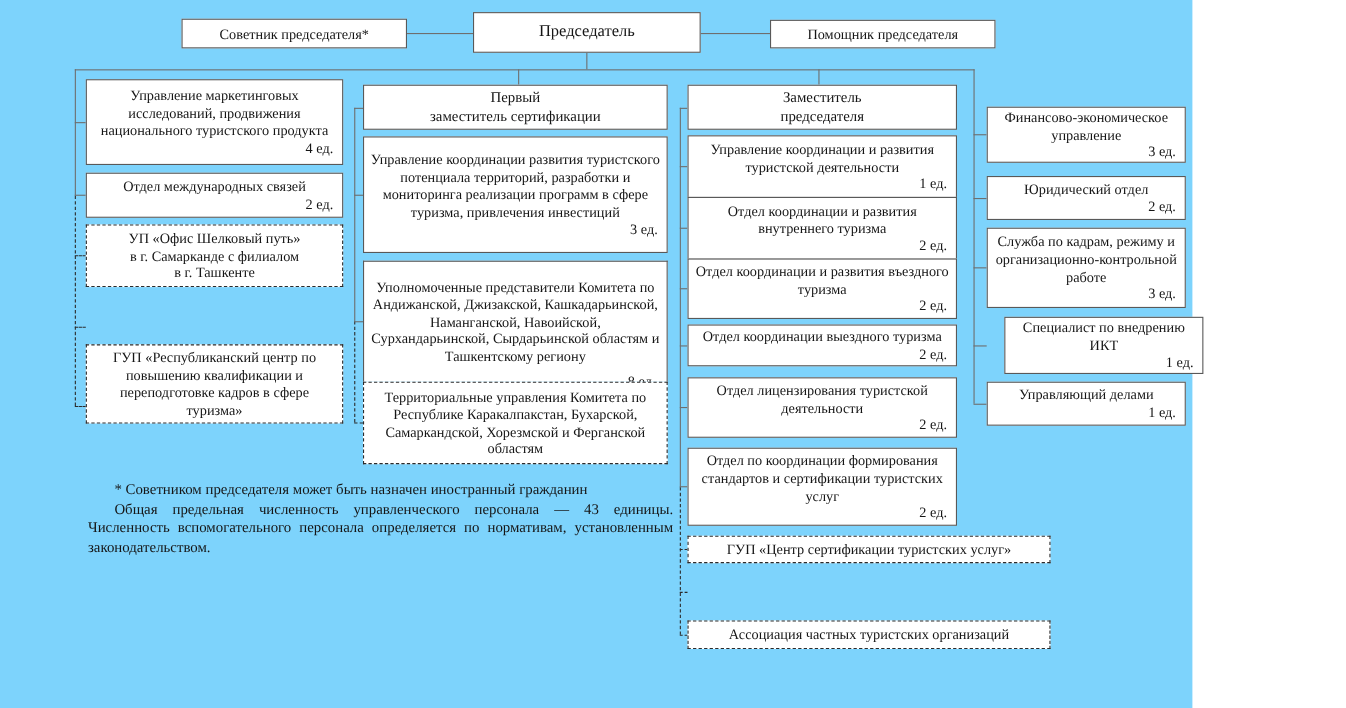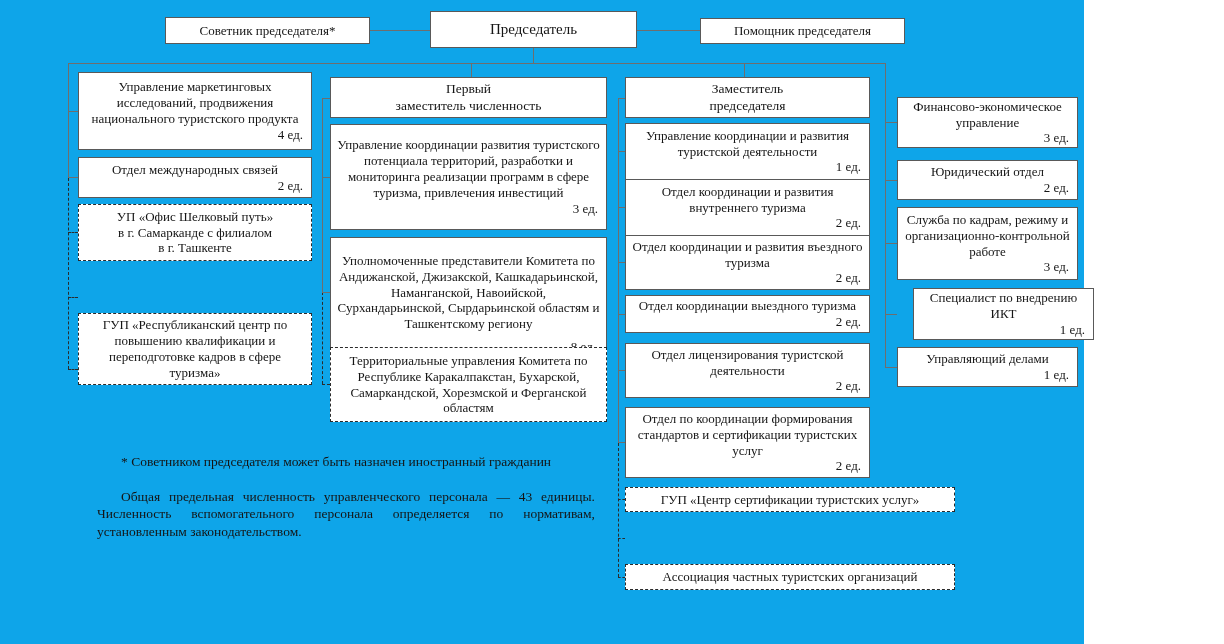--- a/index.html
+++ b/index.html
@@ -1,17 +1,17 @@
 <!DOCTYPE html>
 <html><head>
 <meta charset="utf-8">
 <style>
   html,body { margin:0; padding:0; background:#ffffff; }
   #canvas {
-    position:relative; width:1084px; height:644px; background:#0ea5e9;
+    position:relative; width:1084px; height:644px; background:#7dd3fc;
     font-family:"Liberation Serif", serif; color:#151515;
   }
   .box {
     position:absolute; box-sizing:border-box; background:#ffffff;
     border:1px solid #595959;
     display:flex; flex-direction:column; justify-content:center;
     text-align:center; font-size:13px; line-height:1.22; padding:2px 6px;
   }
   .box.dashed { border:1px dashed #2b2b2b; }
   .lbl { white-space:pre-line; }
@@ -19,21 +19,21 @@
   .units-abs { position:absolute; right:8px; bottom:-8px; }
   .hdr { font-size:13.5px; }
   .chair { font-size:15px; }
   .ln { position:absolute; background:#6e6e6e; }
   .lnv-d { position:absolute; width:0; border-left:1px dashed #2b2b2b; }
   .lnh-d { position:absolute; height:0; border-top:1px dashed #2b2b2b; }
   .footnote {
     position:absolute; left:80px; top:436px; width:532px;
     font-size:13.5px; line-height:1.3;
   }
-  .footnote p { margin:17px; text-indent:24px; }
+  .footnote p { margin:0; text-indent:24px; }
   .footnote p.just { text-align:justify; -moz-text-align-last:left; text-align-last:left; }
 </style>
 </head>
 <body>
 
 <div id="canvas">
 
   <div class="box" style="left:165px;top:17px;width:205px;height:27px">
     <div class="lbl">Советник председателя*</div>
   </div>
@@ -78,21 +78,21 @@
 
   <div class="ln" style="left:322px;top:98px;width:1px;height:194px"></div>
   <div class="lnv-d" style="left:322px;top:292px;height:92px"></div>
   <div class="ln" style="left:322px;top:98px;width:8px;height:1px"></div>
   <div class="ln" style="left:322px;top:177px;width:8px;height:1px"></div>
   <div class="ln" style="left:322px;top:292px;width:8px;height:1px"></div>
   <div class="lnh-d" style="left:322px;top:384px;width:8px"></div>
 
   <div class="box hdr" style="left:330px;top:77px;width:277px;height:41px">
     <div class="lbl">Первый
-заместитель численность</div>
+заместитель сертификации</div>
   </div>
   <div class="box" style="left:330px;top:124px;width:277px;height:106px">
     <div class="lbl">Управление координации развития туристского потенциала территорий, разработки и мониторинга реализации программ в сфере туризма, привлечения инвестиций</div>
     <div class="units">3 ед.</div>
   </div>
   <div class="box" style="left:330px;top:237px;width:277px;height:110px;border-bottom:none">
     <div class="lbl">Уполномоченные представители Комитета по Андижанской, Джизакской, Кашкадарьинской, Наманганской, Навоийской, Сурхандарьинской, Сырдарьинской областям и Ташкентскому региону</div>
     <div class="units units-abs">8 ед.</div>
   </div>
   <div class="box dashed" style="left:330px;top:347px;width:277px;height:75px">

